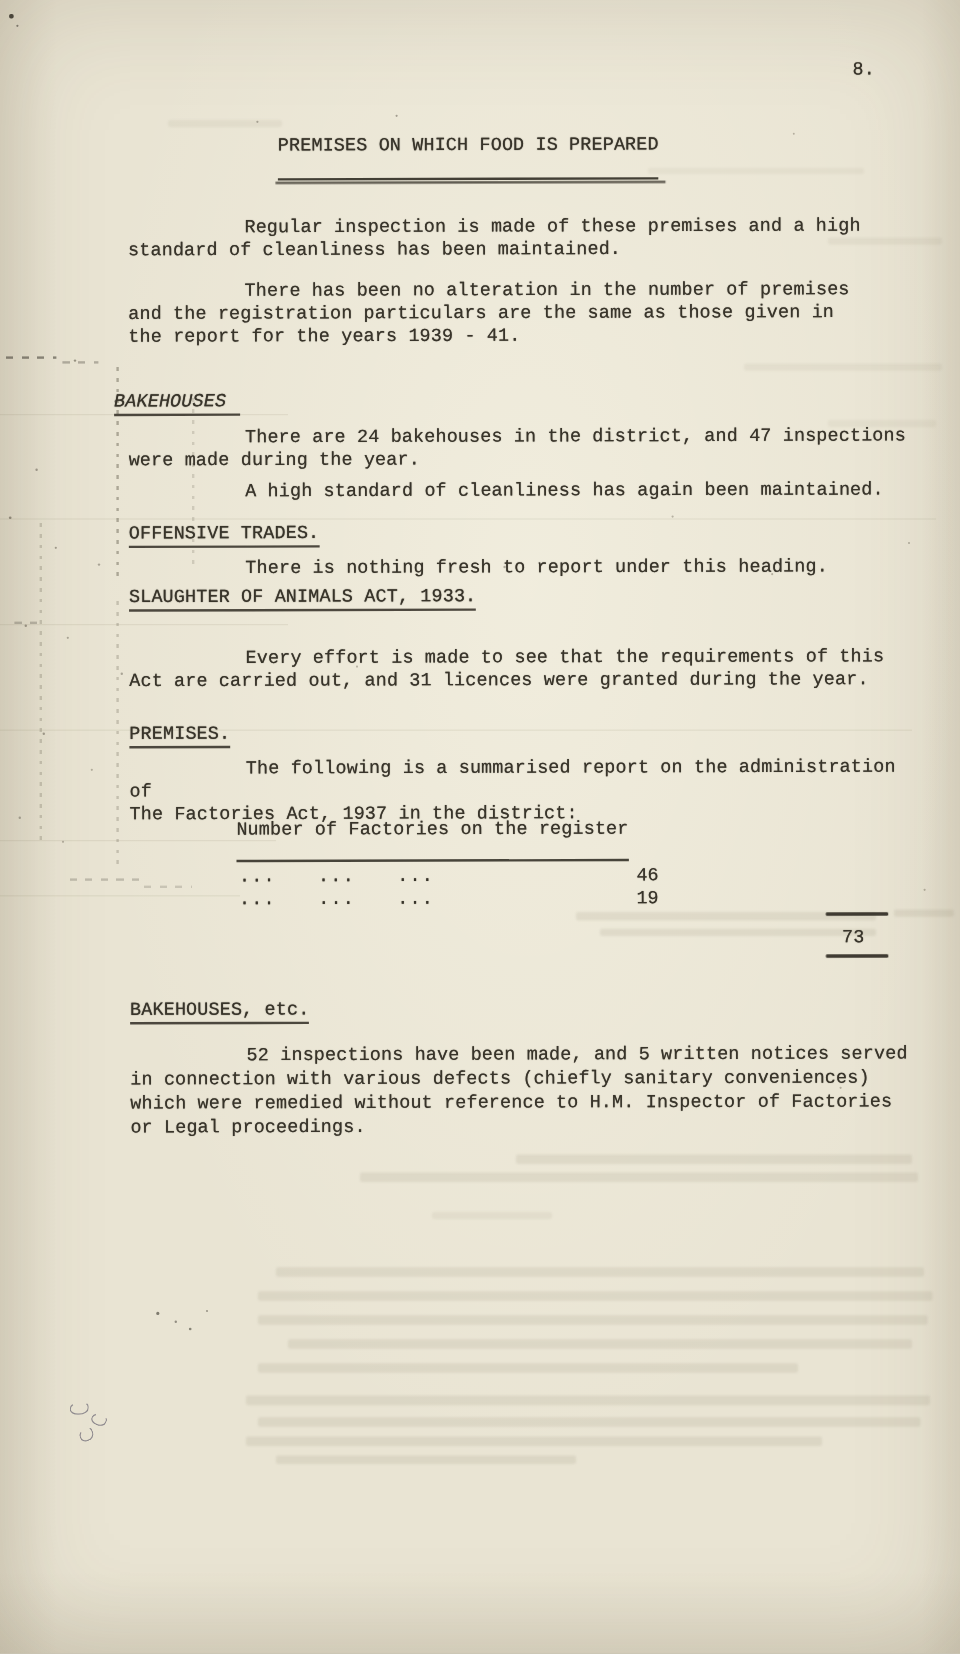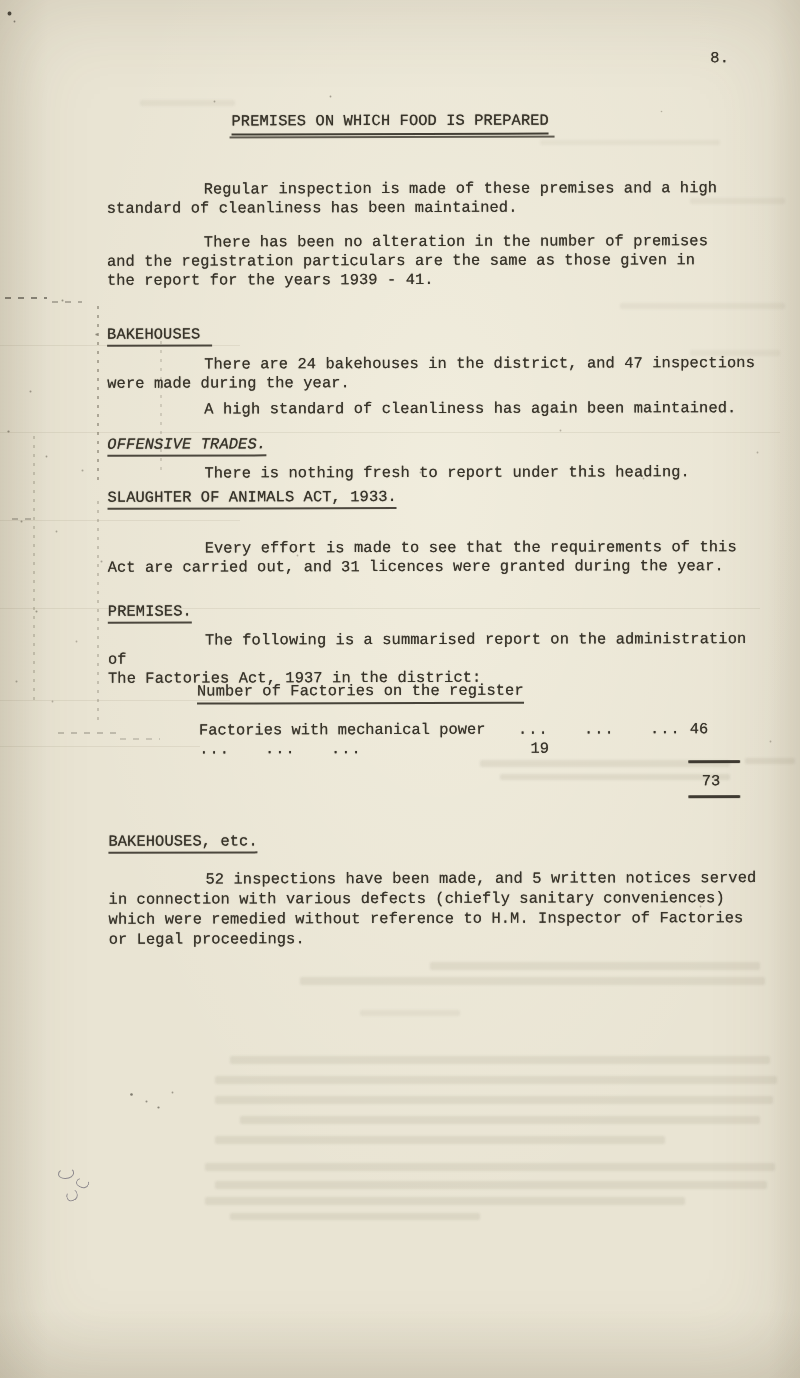--- a/index.html
+++ b/index.html
@@ -23,36 +23,36 @@
     font-size:15.4px;
     line-height:19px;
     letter-spacing:0.1px;
     white-space:pre-line;
     text-shadow:0 0 0.7px rgba(56,52,42,0.85);
   }
   .indent{text-indent:97px;}
   .pageno{top:50px;left:712px;}
   .title{
     top:112px;left:233px;
-    padding-bottom:2px;
+    padding-bottom:17px;
     border-bottom:2.5px solid rgba(48,44,35,0.9);
     text-shadow:0 0 0.9px rgba(48,44,35,0.9);
   }
   .title::after{
     content:"";position:absolute;left:-2px;right:-6px;top:100%;margin-top:3px;
     height:2px;background:rgba(48,44,35,0.75);filter:blur(0.3px);
   }
   .heading{
     padding-bottom:1px;
     border-bottom:2.2px solid rgba(48,44,35,0.85);
     text-shadow:0 0 0.9px rgba(48,44,35,0.9);
   }
   .ext{padding-right:12px;}
   .subheading{
-    padding-bottom:2px;
+    padding-bottom:16px;
     border-bottom:2.5px solid rgba(48,44,35,0.88);
   }
   .reg-row{
     position:absolute;left:199px;width:521px;
     display:flex;align-items:baseline;
     font-size:15.4px;line-height:19px;
     text-shadow:0 0 0.7px rgba(56,52,42,0.85);
   }
   .reg-label{width:319px;flex:none;white-space:nowrap;}
   .reg-dots{width:160px;flex:none;word-spacing:25px;letter-spacing:1px;white-space:nowrap;}
@@ -154,45 +154,44 @@
 
     <div class="txt title">PREMISES ON WHICH FOOD IS PREPARED</div>
 
     <div class="txt indent" style="left:108px;top:180px;width:660px;">Regular inspection is made of these premises and a high
 standard of cleanliness has been maintained.</div>
 
     <div class="txt indent" style="left:108px;top:233px;width:660px;">There has been no alteration in the number of premises
 and the registration particulars are the same as those given in
 the report for the years 1939 - 41.</div>
 
-    <div class="txt" style="left:108px;top:325px;"><span class="heading ext">BAKEHOUSES</span></div>
+    <div class="txt" style="left:96px;top:325px;font-style:italic;"><span class="heading ext">BAKEHOUSES</span></div>
 
     <div class="txt indent" style="left:108px;top:355px;width:660px;">There are 24 bakehouses in the district, and 47 inspections
 were made during the year.</div>
 
     <div class="txt indent" style="left:108px;top:400px;width:660px;">A high standard of cleanliness has again been maintained.</div>
 
-    <div class="txt" style="left:108px;top:435px;font-style:italic;"><span class="heading">OFFENSIVE TRADES.</span></div>
+    <div class="txt" style="left:108px;top:435px;"><span class="heading">OFFENSIVE TRADES.</span></div>
 
     <div class="txt indent" style="left:108px;top:464px;width:660px;">There is nothing fresh to report under this heading.</div>
 
     <div class="txt" style="left:108px;top:488px;"><span class="heading">SLAUGHTER OF ANIMALS ACT, 1933.</span></div>
 
     <div class="txt indent" style="left:108px;top:539px;width:660px;">Every effort is made to see that the requirements of this
 Act are carried out, and 31 licences were granted during the year.</div>
 
     <div class="txt" style="left:108px;top:602px;"><span class="heading">PREMISES.</span></div>
 
     <div class="txt indent" style="left:108px;top:631px;width:660px;">The following is a summarised report on the administration of
 The Factories Act, 1937 in the district:</div>
 
     <div class="txt" style="left:197px;top:682px;"><span class="subheading">Number of Factories on the register</span></div>
 
     <div class="reg-row" style="top:721px;">
-      <span class="reg-label">Factories with mechanical power</span>
         <span class="reg-dots">... ... ...</span>
         <span class="reg-value">46</span>
     </div>
     <div class="reg-row" style="top:740px;">
         <span class="reg-dots">... ... ...</span>
         <span class="reg-value">19</span>
     </div>
 
     <div class="rule" style="left:688px;top:761px;width:52px;"></div>
     <div class="reg-total" style="top:773px;">73</div>

